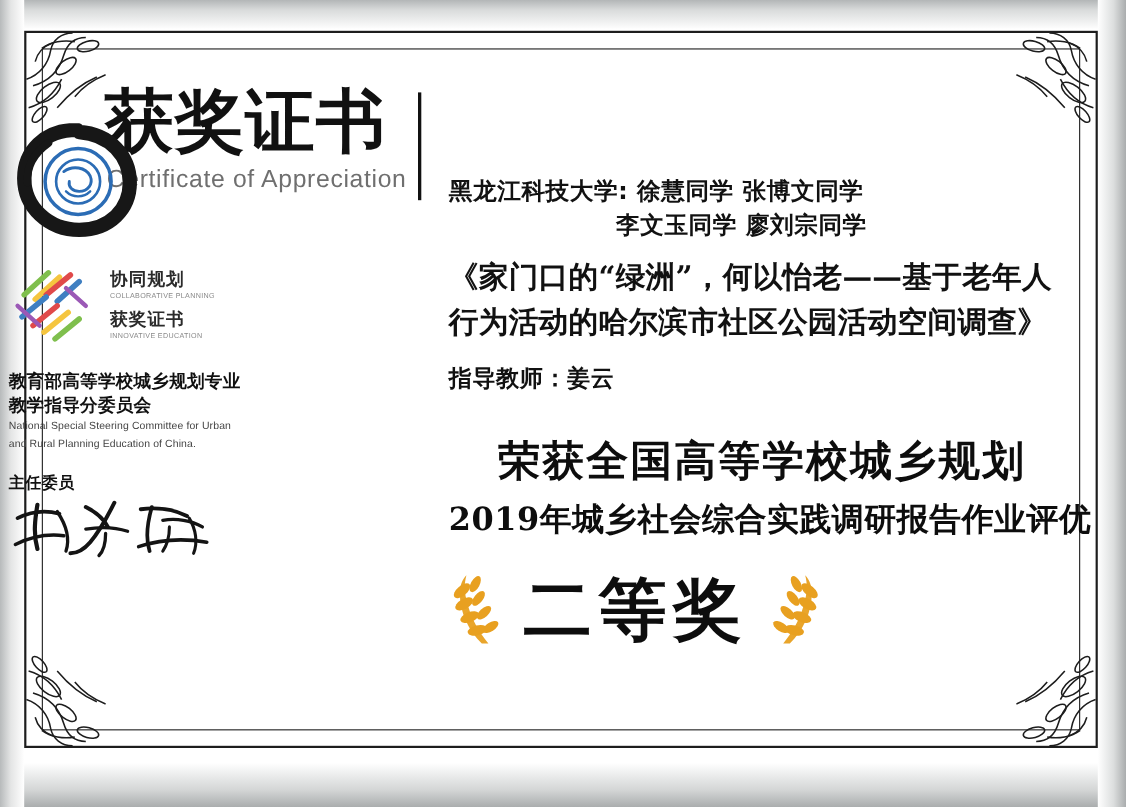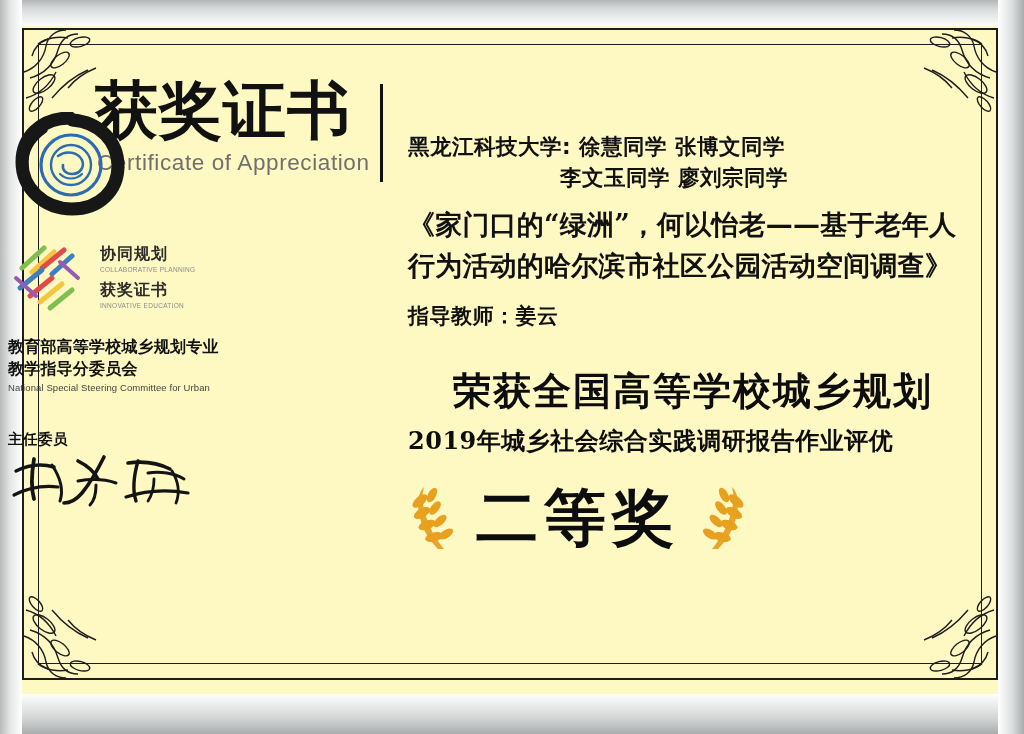--- a/index.html
+++ b/index.html
@@ -12,21 +12,21 @@
     height: 734px;
     overflow: hidden;
     font-family: "Liberation Sans", sans-serif;
   }
 
   
   #certificate-page {
     position: relative;
     width: 1024px;
     height: 734px;
-    background: #fef9c3;
+    background: #ffffff;
     box-sizing: border-box;
   }
   
   #paper-shadow-top {
     position: absolute;
     left: 0; top: 0; right: 0; height: 26px;
     background: linear-gradient(to bottom, #b3b6b7 0%, #d9dbdb 35%, #fdfdfd 100%);
   }
   #paper-shadow-bottom {
     position: absolute;
@@ -183,21 +183,21 @@
   #signature-mark {
     margin-top: 2px;
     width: 200px;
     height: 62px;
   }
 
   
   #right-column {
     position: absolute;
     left: 408px;
-    top: 132px;
+    top: 160px;
     width: 570px;
   }
   .recipient-line {
     font-family: "DejaVu Sans", "Liberation Sans", sans-serif;
     font-weight: bold;
     font-size: 21.5px;
     color: #111;
     line-height: 1.42;
     letter-spacing: 0.5px;
     white-space: nowrap;
@@ -227,24 +227,24 @@
     text-align: center;
     font-family: "DejaVu Sans", "Liberation Sans", sans-serif;
     font-weight: bold;
     font-size: 38px;
     color: #0d0d0d;
     letter-spacing: 2px;
     white-space: nowrap;
   }
   #award-subline {
     margin-top: 8px;
-    text-align: left;
+    text-align: right;
     font-family: "DejaVu Serif", "Liberation Serif", serif;
     font-weight: bold;
-    font-size: 24px;
+    font-size: 29px;
     color: #0d0d0d;
     letter-spacing: 0.5px;
     white-space: nowrap;
   }
 
   #prize-row {
     margin-top: 26px;
     display: flex;
     align-items: center;
     justify-content: flex-start;
@@ -374,20 +374,21 @@
       <div id="planning-logo-text-en1">COLLABORATIVE PLANNING</div>
       <div id="planning-logo-text-cn2" style="margin-top:7px;">获奖证书</div>
       <div id="planning-logo-text-en2">INNOVATIVE EDUCATION</div>
     </div>
   </div>
 
   <div id="committee-block">
     <div class="committee-cn">教育部高等学校城乡规划专业</div>
     <div class="committee-cn">教学指导分委员会</div>
     <div class="committee-en">National Special Steering Committee for Urban</div>
+    <div class="committee-en">and Rural Planning Education of China.</div>
   </div>
 
   <div id="signature-block">
     <div id="signature-label">主任委员</div>
     <svg id="signature-mark" viewBox="0 0 200 62">
       <g fill="none" stroke="#141414" stroke-linecap="round" stroke-linejoin="round">
         <path d="M8,20 C20,14 32,12 46,16" stroke-width="3.4"></path>
         <path d="M26,8 C24,20 22,34 26,48" stroke-width="3.8"></path>
         <path d="M6,44 C18,38 34,34 50,36" stroke-width="3.2"></path>
         <path d="M44,14 C52,26 56,38 52,50" stroke-width="3"></path>

